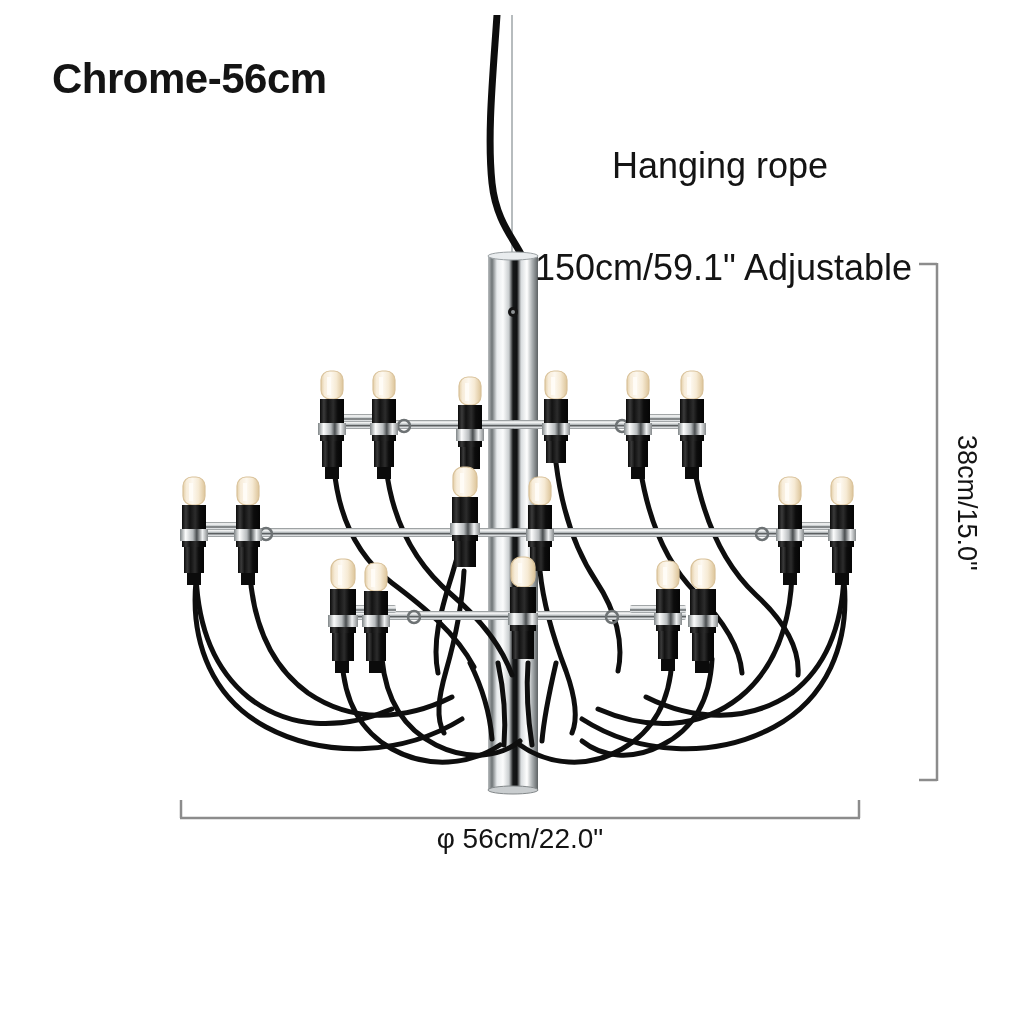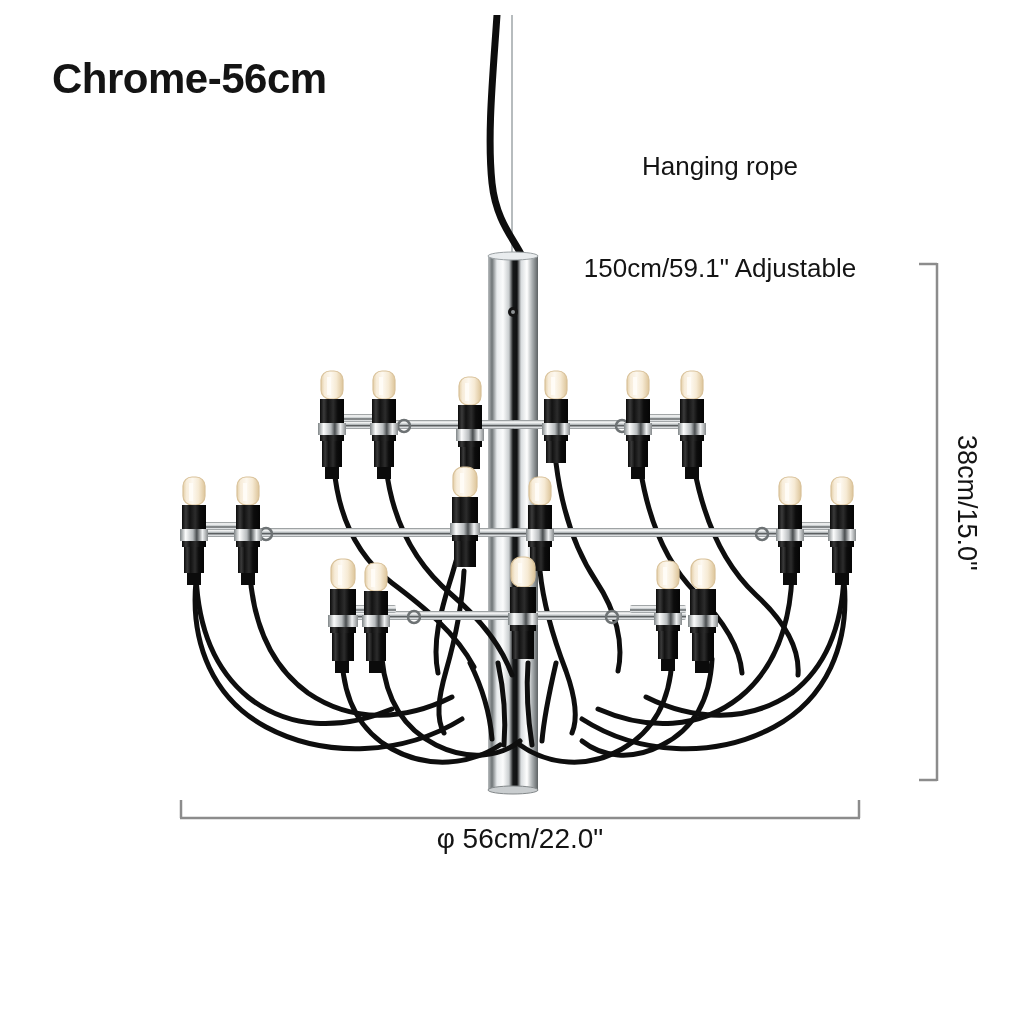--- a/index.html
+++ b/index.html
@@ -31,21 +31,21 @@
   #title-label {
     left: 52px;
     top: 40px;
     font-size: 42px;
     font-weight: 700;
     letter-spacing: -0.5px;
   }
   #rope-label {
     left: 535px;
     top: 66px;
-    font-size: 26px;
+    font-size: 36px;
     font-weight: 400;
     line-height: 34px;
     text-align: center;
     width: 370px;
   }
   #rope-label .rope-line {
     display: block;
   }
   #height-label {
     left: 938px;

